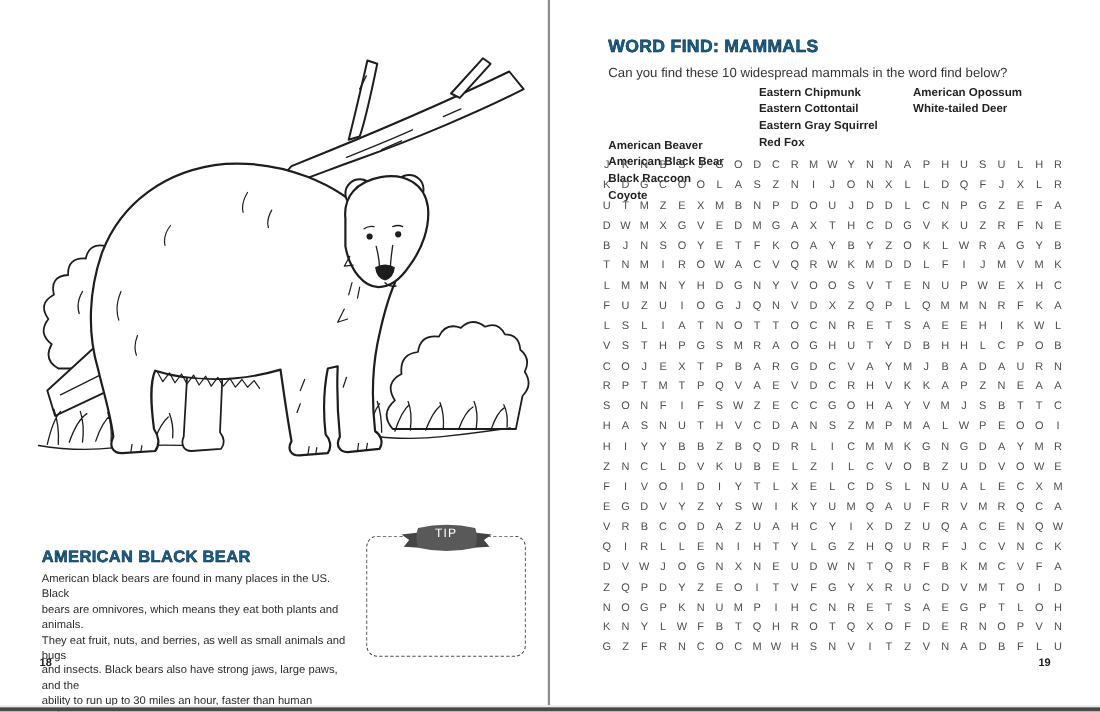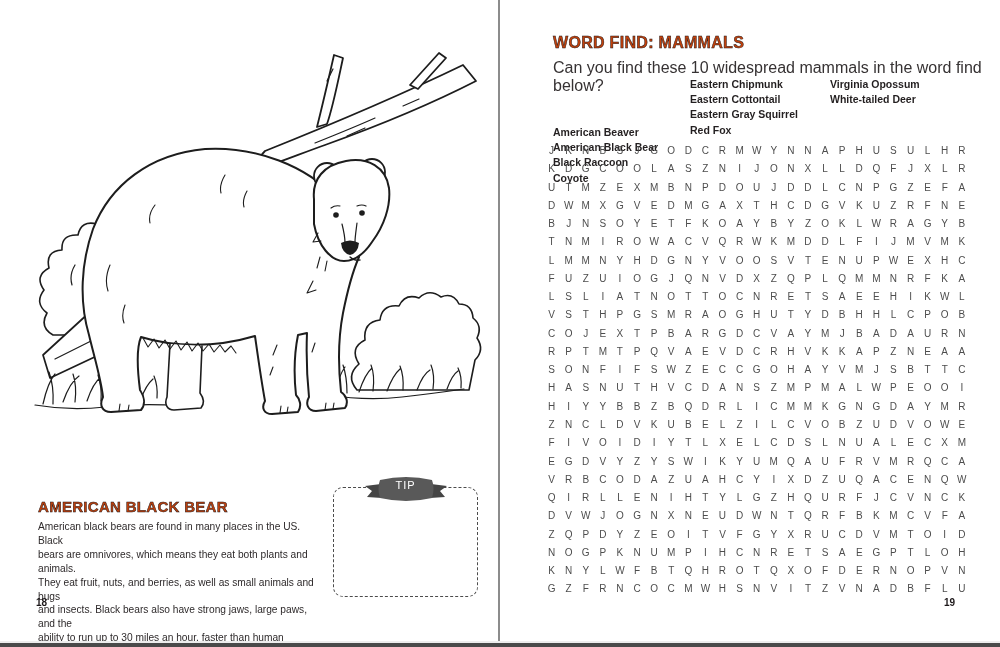--- a/index.html
+++ b/index.html
@@ -8,42 +8,42 @@
           font-family:"Liberation Sans","DejaVu Sans",sans-serif;color:#231f20;}
   .page{position:absolute;top:0;height:647px;}
   .page.left{left:0;width:499px;}
   .page.right{left:500px;width:500px;}
   .gutter{position:absolute;left:498px;top:0;width:2px;height:643px;background:#8c8c8c;}
   .bottom-bar{position:absolute;left:0;bottom:0;width:1000px;height:4px;background:#4a4a4a;}
   .bottom-shine{position:absolute;left:0;bottom:4px;width:1000px;height:2px;background:#ededed;}
 
   
   .illustration{position:absolute;left:15px;top:5px;width:475px;height:475px;}
-  .page-title{margin:0;font-weight:bold;letter-spacing:.3px;color:#c2410c;
+  .page-title{margin:0;font-weight:bold;letter-spacing:.3px;color:#0369a1;
               -webkit-text-stroke:.5px #1c1719;}
   .left-title{position:absolute;left:38px;top:498px;font-size:15px;}
   .body-text{position:absolute;left:38px;top:520px;width:285px;margin:0;
              font-size:10.2px;line-height:13.9px;color:#2e2a2b;white-space:pre-line;}
   .page-num{position:absolute;font-size:10px;font-weight:bold;color:#1c1719;}
   .pn-left{left:36px;top:597px;}
   .pn-right{left:444px;top:597px;}
 
   
   .tip-box{position:absolute;left:333px;top:487px;width:143px;height:108px;
            border:1.6px dashed #4c4c4c;border-radius:10px;background:#fff;}
   .tip-ribbon{position:absolute;left:50%;top:-14px;transform:translateX(-50%);width:92px;height:30px;}
   .tip-ribbon svg{position:absolute;left:0;top:0;}
   .tip-ribbon-label{position:absolute;left:0;top:5px;width:92px;text-align:center;
                     font-size:11px;font-weight:normal;letter-spacing:1px;color:#ffffff;}
   .tip-text{position:absolute;left:12px;top:22px;width:120px;margin:0;
             font-size:10.4px;font-weight:bold;line-height:15.6px;color:#2e2a2b;white-space:pre-line;}
 
   
   .right-title{position:absolute;left:53px;top:34px;font-size:16px;}
-  .subtitle{position:absolute;left:53px;top:59px;margin:0;font-size:16px;color:#363233;}
+  .subtitle{position:absolute;left:53px;top:59px;margin:0;font-size:12px;color:#363233;}
   .word-list{position:absolute;left:53px;top:77px;display:flex;}
   .word-col{flex:none;}
   .word-col.c1{width:137px;margin-top:48px;}
   .word-col.c2{width:140px;}
   .word-item{font-size:10.5px;font-weight:bold;line-height:15.2px;color:#231f20;white-space:nowrap;}
 
   .letter-grid{position:absolute;left:43px;top:142px;}
   .grid-row{display:flex;height:18.28px;}
   .grid-cell{width:17.1px;text-align:center;font-size:10px;line-height:18.28px;
              color:#4d4d4d;font-family:"Liberation Sans","DejaVu Sans",sans-serif;}
@@ -158,21 +158,21 @@
           <div class="word-item">Black Raccoon</div>
           <div class="word-item">Coyote</div>
         </div>
       <div class="word-col c2">
           <div class="word-item">Eastern Chipmunk</div>
           <div class="word-item">Eastern Cottontail</div>
           <div class="word-item">Eastern Gray Squirrel</div>
           <div class="word-item">Red Fox</div>
         </div>
       <div class="word-col c3">
-          <div class="word-item">Virginia Opossum</div>
+          <div class="word-item">American Opossum</div>
           <div class="word-item">White-tailed Deer</div>
         </div>
     </div>
 
     <div class="letter-grid">
         <div class="grid-row">
           <span class="grid-cell">J</span>
           <span class="grid-cell">K</span>
           <span class="grid-cell">N</span>
           <span class="grid-cell">B</span>

